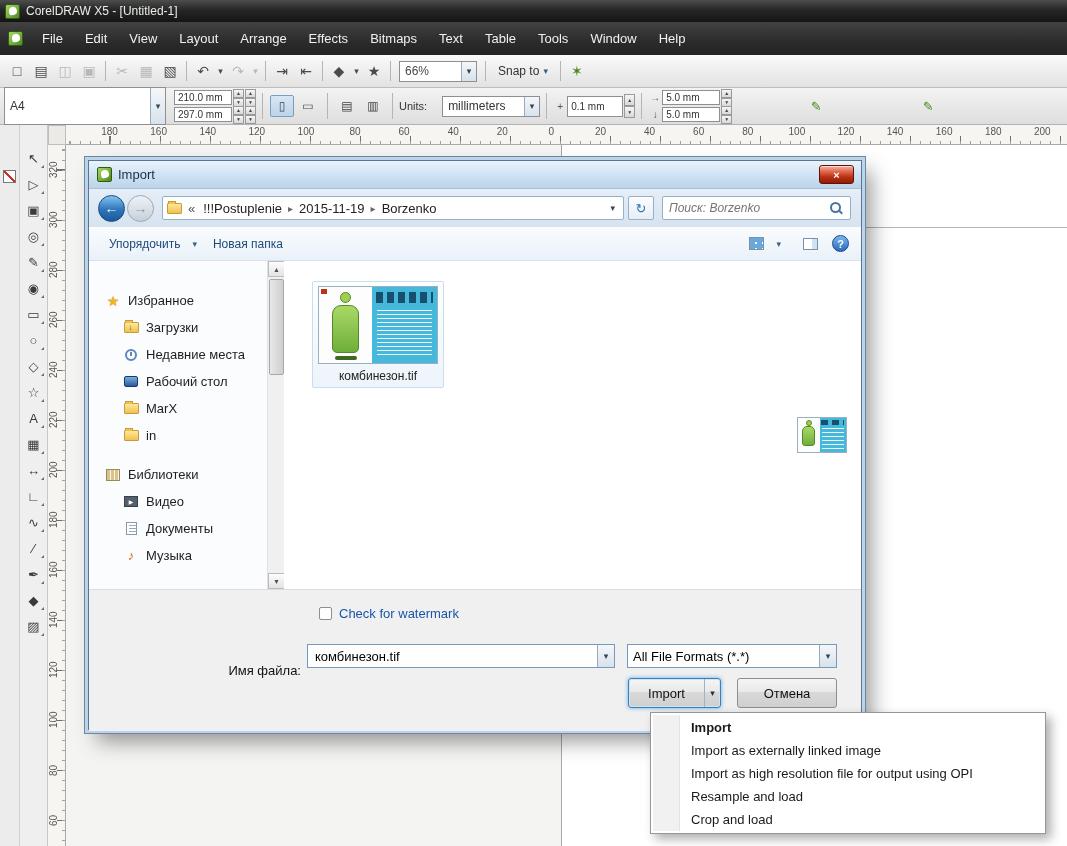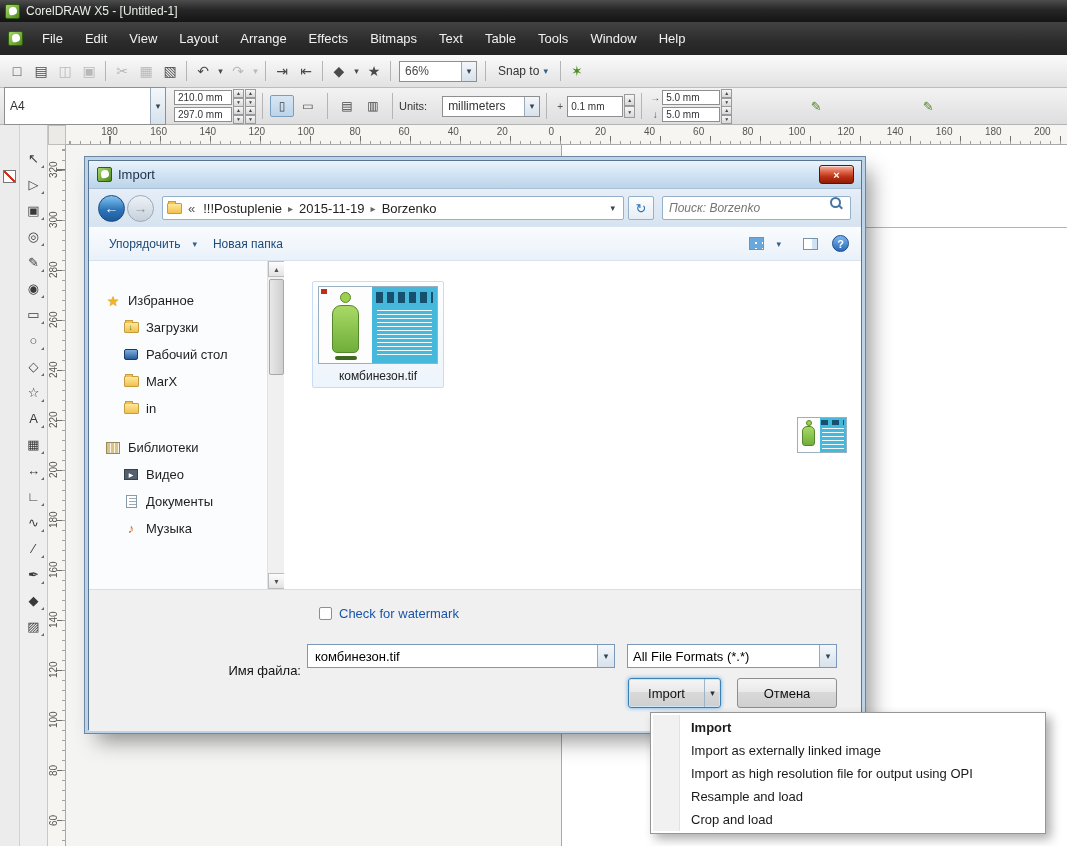--- a/index.html
+++ b/index.html
@@ -107,21 +107,21 @@
   .fold { width:15px; height:11px; background:linear-gradient(#fde89a,#f2c14e); border:1px solid #c79c3f; border-radius:1px; position:relative; flex:0 0 auto; }
   .fold::before { content:""; position:absolute; top:-3px; left:0; width:6px; height:2px; background:#f2c14e; border:1px solid #c79c3f; border-bottom:none; }
   .crumb-bar .fold { margin-right:6px; }
   .crumb-chevron { color:#555; margin-right:4px; }
   .crumb-seg { padding:0 4px; white-space:nowrap; }
   .crumb-sep { color:#666; font-size:10px; padding:0 2px; }
   .crumb-dd { margin-left:auto; color:#345; font-size:9px; padding:0 4px; }
   .refresh-btn { margin-left:4px; width:26px; height:24px; background:linear-gradient(#fdfdfd,#e7eef5); border:1px solid #94b0ca;
     border-radius:2px; color:#2d74ba; font-size:13px; display:flex; align-items:center; justify-content:center; }
   .search-box { margin-left:8px; width:189px; height:24px; background:#fff; border:1px solid #94b0ca; border-radius:2px;
-    display:flex; }
+    display:flex; align-items:center; }
   .search-box input { flex:1; border:none; outline:none; font-family:"Liberation Sans",sans-serif;
     font-size:12px; font-style:italic; color:#8b8b8b; padding:0 6px; background:transparent; width:100%; }
   .mag { width:13px; height:13px; position:relative; margin-right:7px; flex:0 0 auto; }
   .mag::before { content:""; position:absolute; left:0; top:0; width:7px; height:7px; border:2px solid #48759f; border-radius:50%; }
   .mag::after { content:""; position:absolute; left:8px; top:9px; width:5px; height:2px; background:#48759f; transform:rotate(45deg); }
 
   .dlg-cmd { position:absolute; left:0; top:66px; width:100%; height:34px;
     background:linear-gradient(#fafcfe,#e9f1f9); border-bottom:1px solid #d7e2ee;
     display:flex; align-items:center; padding:0 12px; font-size:12px; color:#1e4a78; }
   .cmd-btn { display:flex; align-items:center; gap:12px; padding:4px 8px; border-radius:2px; }
@@ -523,20 +523,26 @@
           <span>Избранное</span>
         </div>
         <div class="side-item">
           <span class="ic">
               <span class="fold dl"></span>
             </span>
           <span>Загрузки</span>
         </div>
         <div class="side-item">
           <span class="ic">
+              <span class="ic-recent"></span>
+            </span>
+          <span>Недавние места</span>
+        </div>
+        <div class="side-item">
+          <span class="ic">
               <span class="ic-desktop"></span>
             </span>
           <span>Рабочий стол</span>
         </div>
         <div class="side-item">
           <span class="ic">
               <span class="fold"></span>
             </span>
           <span>MarX</span>
         </div>

